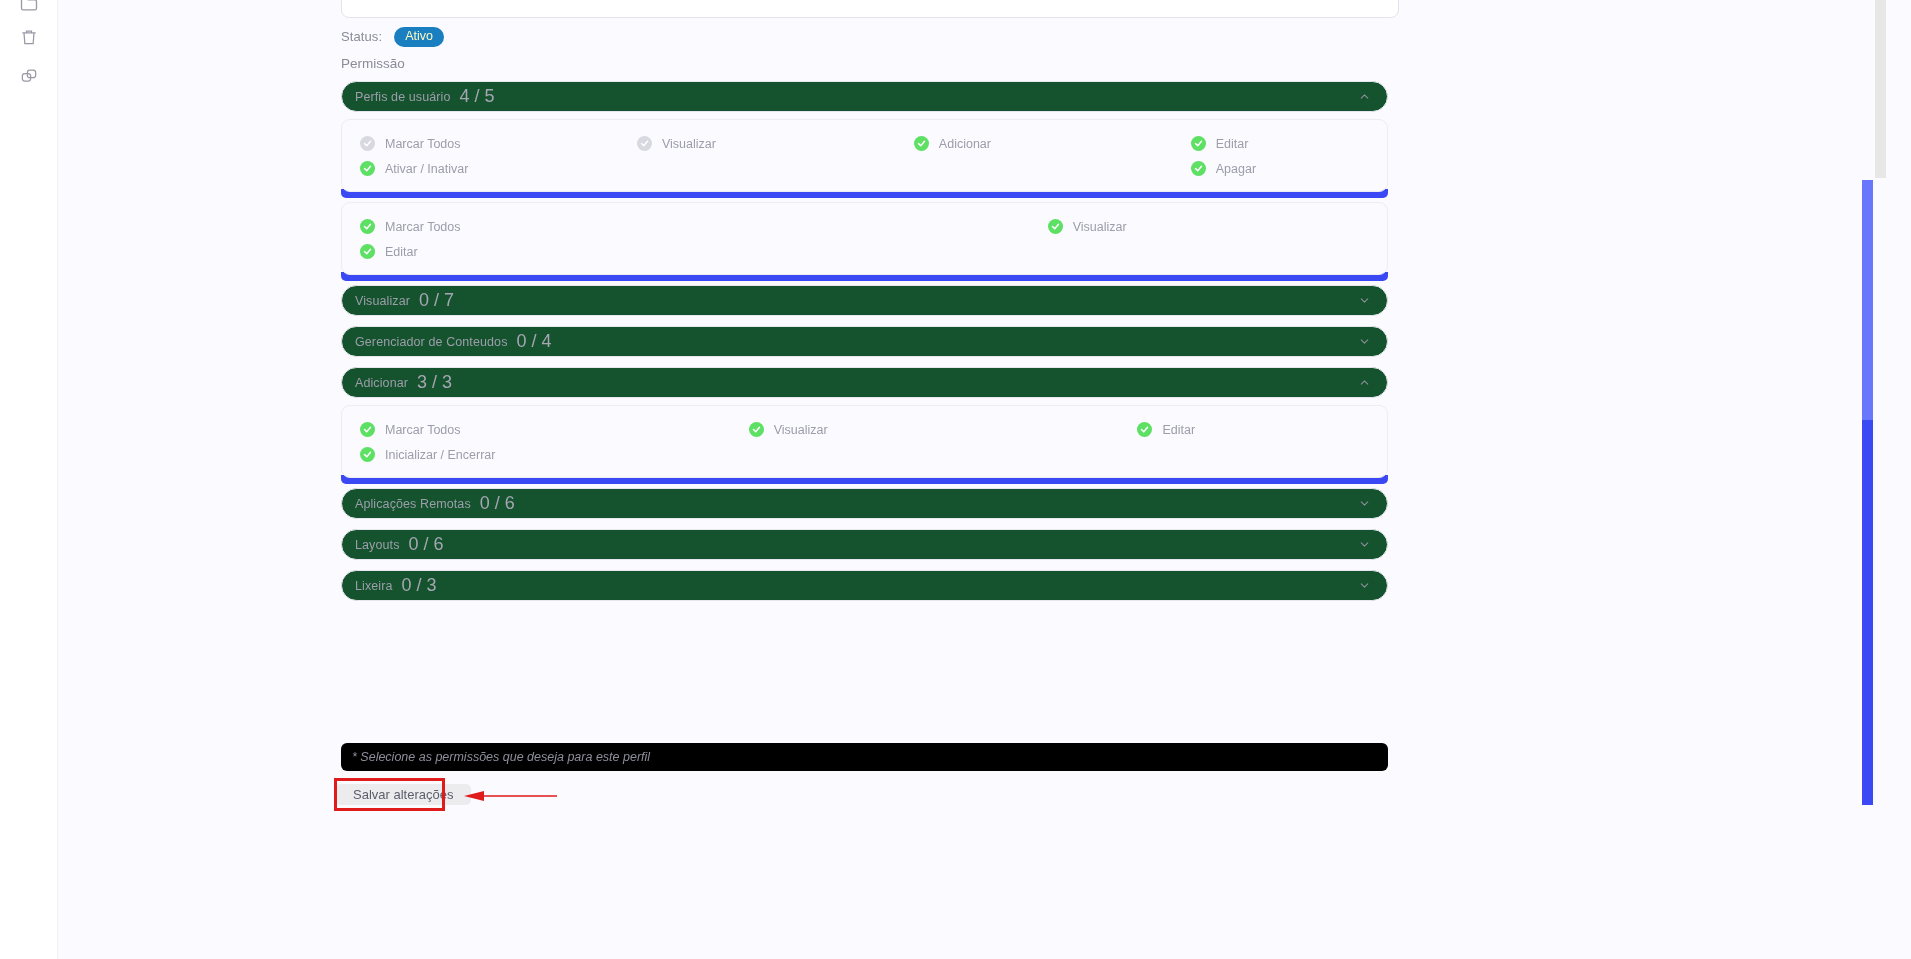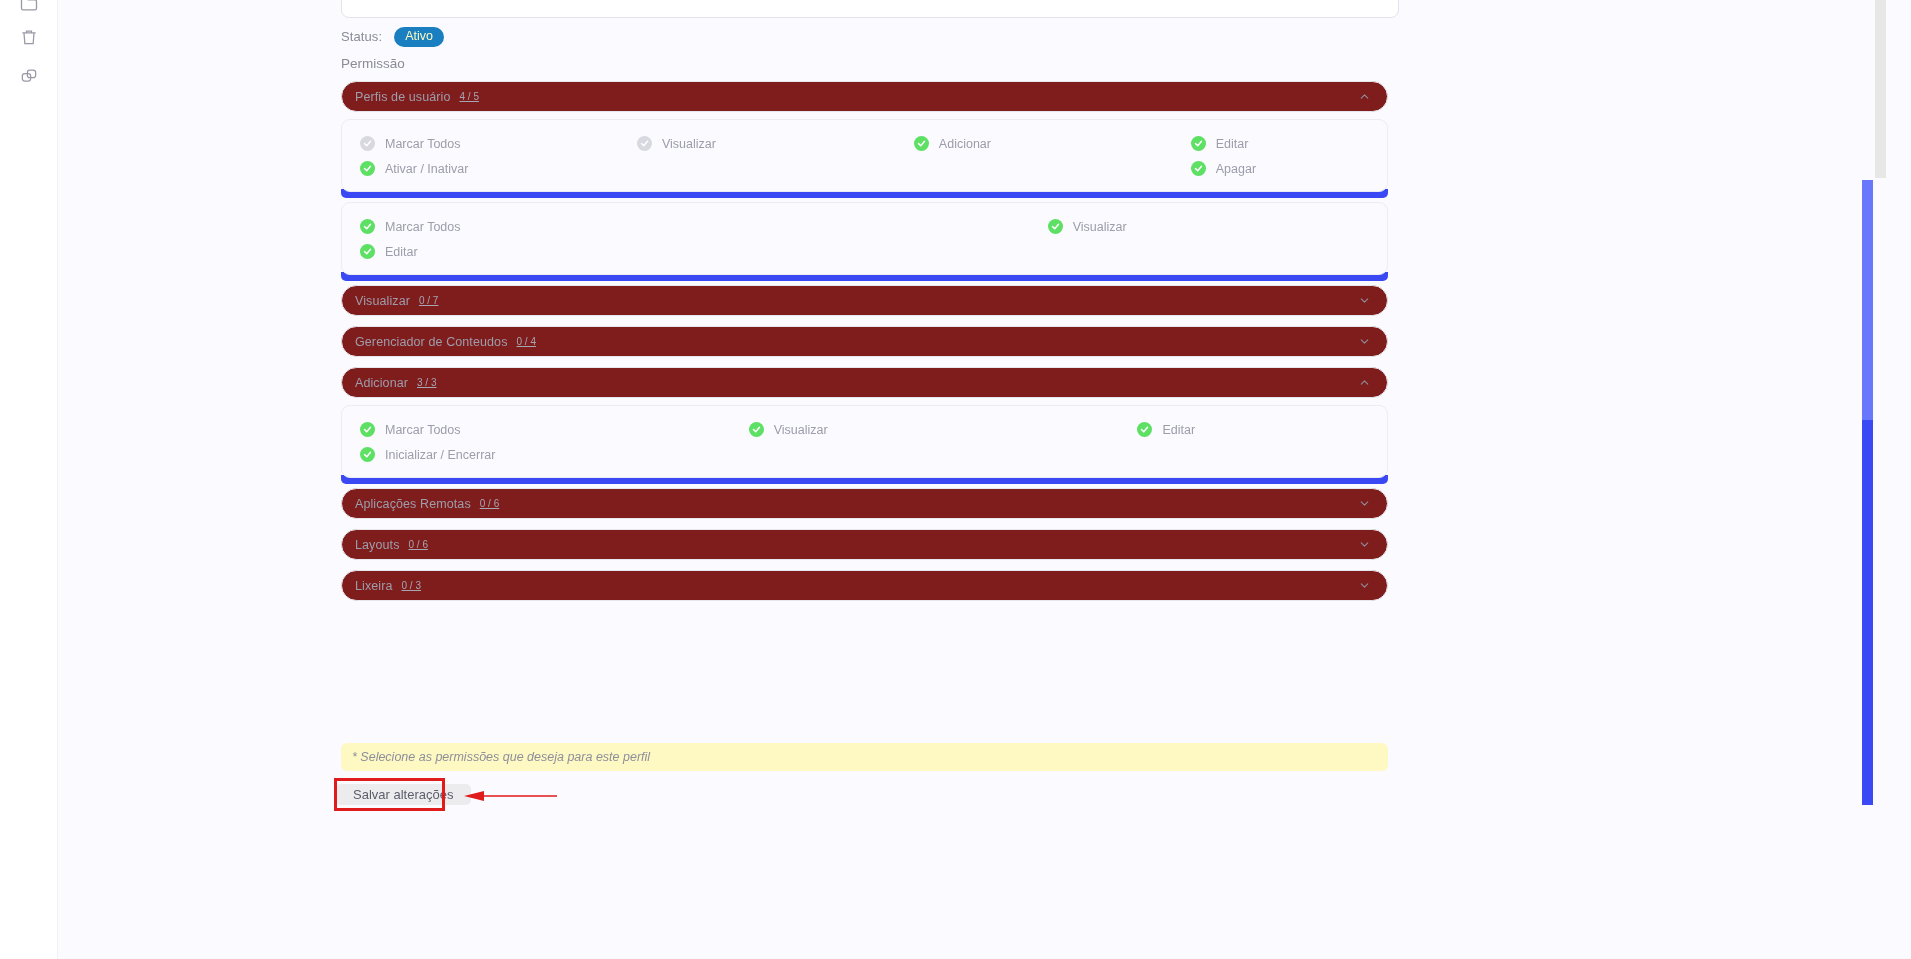--- a/index.html
+++ b/index.html
@@ -92,39 +92,38 @@
     top: 81px;
     width: 1047px;
   }
 
   .panel { margin-bottom: 10px; }
 
   .panel-header {
     position: relative;
     width: 1047px;
     height: 31px;
-    background: #7f1d1d;
+    background: #14532d;
     border: 1px solid #e6e6ee;
     border-radius: 16px;
     display: flex;
     align-items: center;
     padding: 0 16px 0 13px;
     cursor: pointer;
   }
   .panel-title {
     font-size: 12.5px;
     color: #9d9dab;
     letter-spacing: .1px;
     white-space: nowrap;
   }
   .panel-count {
-    font-size: 10px;
+    font-size: 18px;
     color: #a6a6b4;
     margin-left: 9px;
-    text-decoration: underline;
   }
   .chev {
     margin-left: auto;
     color: #8e8e9c;
     display: flex;
     align-items: center;
   }
   .chev svg { display: block; }
 
   .panel-body-wrap {
@@ -186,21 +185,21 @@
     color: #9c9caa;
     white-space: nowrap;
   }
 
   
   .footnote {
     position: absolute;
     left: 283px;
     width: 1047px;
     height: 28px;
-    background: #fef9c3;
+    background: #000000;
     border-radius: 6px;
     display: flex;
     align-items: center;
     padding-left: 11px;
     font-size: 12.5px;
     font-style: italic;
     color: #8e8e9b;
   }
 
   

